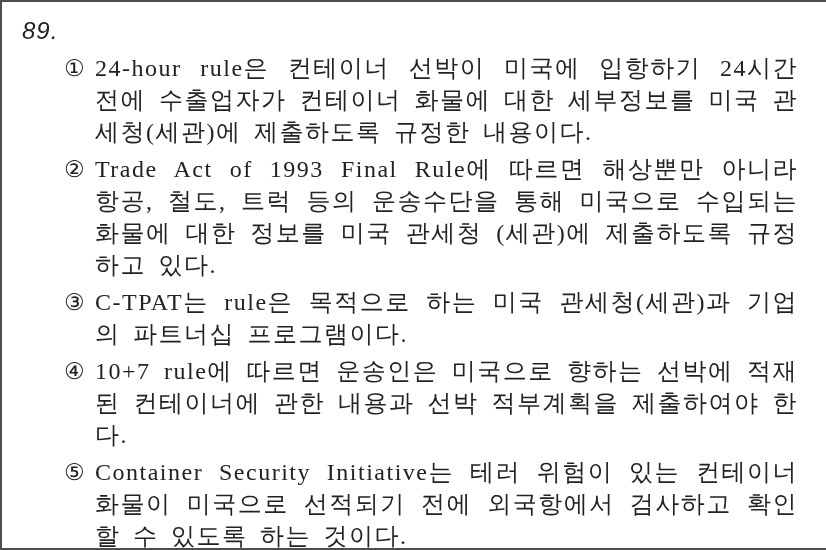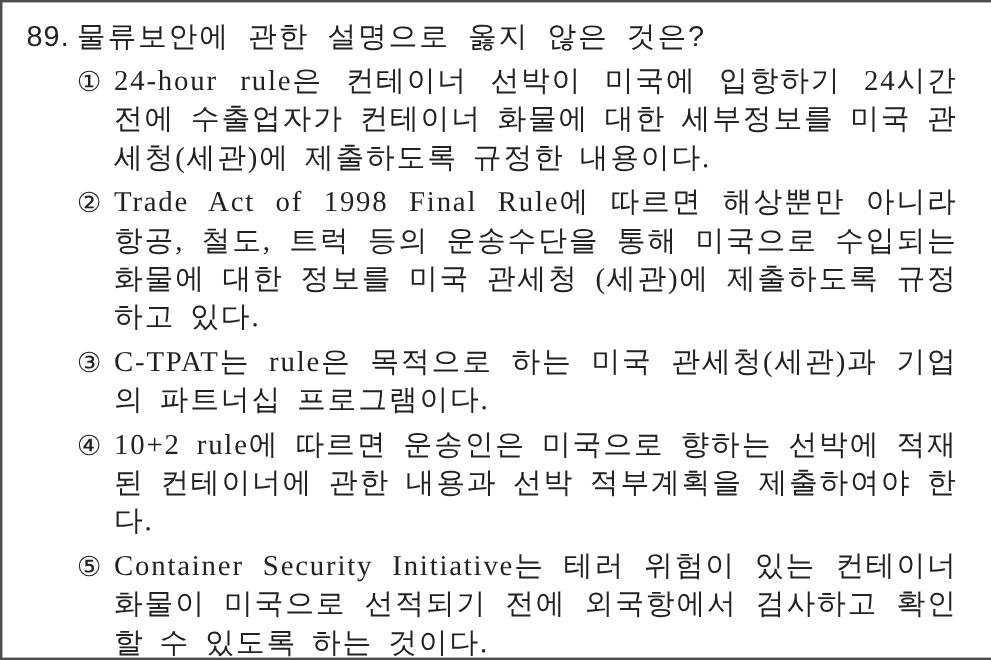--- a/index.html
+++ b/index.html
@@ -21,20 +21,21 @@
     color:var(--text-color);
   }
   .content{
     padding:13px 28px 0 20px;
   }
   .question-row{
     display:flex;
     align-items:center;
     font-size:24px;
     line-height:32px;
+    font-style:italic;
   }
   .q-number{
     flex:none;
     width:42px;
     letter-spacing:1px;
   }
   .q-text{
     letter-spacing:1.5px;
     word-spacing:7px;
     white-space:nowrap;
@@ -67,43 +68,42 @@
     font-family:Liberation Serif, serif;
   }
 </style>
 </head>
 <body>
 
 <div class="page">
   <div class="content">
     <div class="question-row">
       <span class="q-number">89.</span>
-      <span class="q-text">물류보안에 관한 설명으로 옳지 않은 것은?</span>
     </div>
 
     <div class="options" id="options-container">
 
         <div class="option-row">
           <span class="marker">①</span>
           <span class="option-text">24-hour rule은 컨테이너 선박이 미국에 입항하기 24시간 전에 수출업자가 컨테이너 화물에 대한 세부정보를 미국 관세청(세관)에 제출하도록 규정한 내용이다.</span>
         </div>
 
         <div class="option-row">
           <span class="marker">②</span>
-          <span class="option-text">Trade Act of 1998 Final Rule에 따르면 해상뿐만 아니라 항공, 철도, 트럭 등의 운송수단을 통해 미국으로 수입되는 화물에 대한 정보를 미국 관세청 (세관)에 제출하도록 규정하고 있다.</span>
+          <span class="option-text">Trade Act of 1993 Final Rule에 따르면 해상뿐만 아니라 항공, 철도, 트럭 등의 운송수단을 통해 미국으로 수입되는 화물에 대한 정보를 미국 관세청 (세관)에 제출하도록 규정하고 있다.</span>
         </div>
 
         <div class="option-row">
           <span class="marker">③</span>
           <span class="option-text">C-TPAT는 rule은 목적으로 하는 미국 관세청(세관)과 기업의 파트너십 프로그램이다.</span>
         </div>
 
         <div class="option-row">
           <span class="marker">④</span>
-          <span class="option-text">10+2 rule에 따르면 운송인은 미국으로 향하는 선박에 적재된 컨테이너에 관한 내용과 선박 적부계획을 제출하여야 한다.</span>
+          <span class="option-text">10+7 rule에 따르면 운송인은 미국으로 향하는 선박에 적재된 컨테이너에 관한 내용과 선박 적부계획을 제출하여야 한다.</span>
         </div>
 
         <div class="option-row">
           <span class="marker">⑤</span>
           <span class="option-text">Container Security Initiative는 테러 위험이 있는 컨테이너 화물이 미국으로 선적되기 전에 외국항에서 검사하고 확인할 수 있도록 하는 것이다.</span>
         </div>
       </div>
   </div>
 </div>
 

